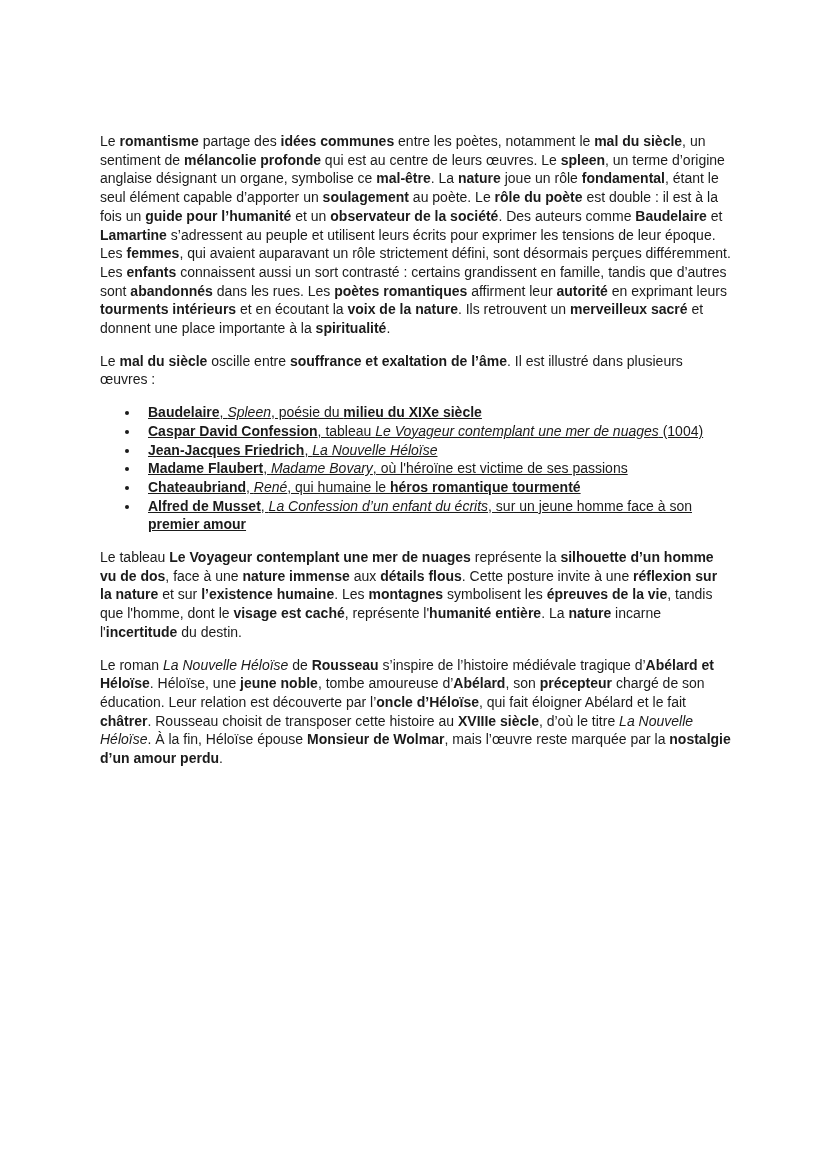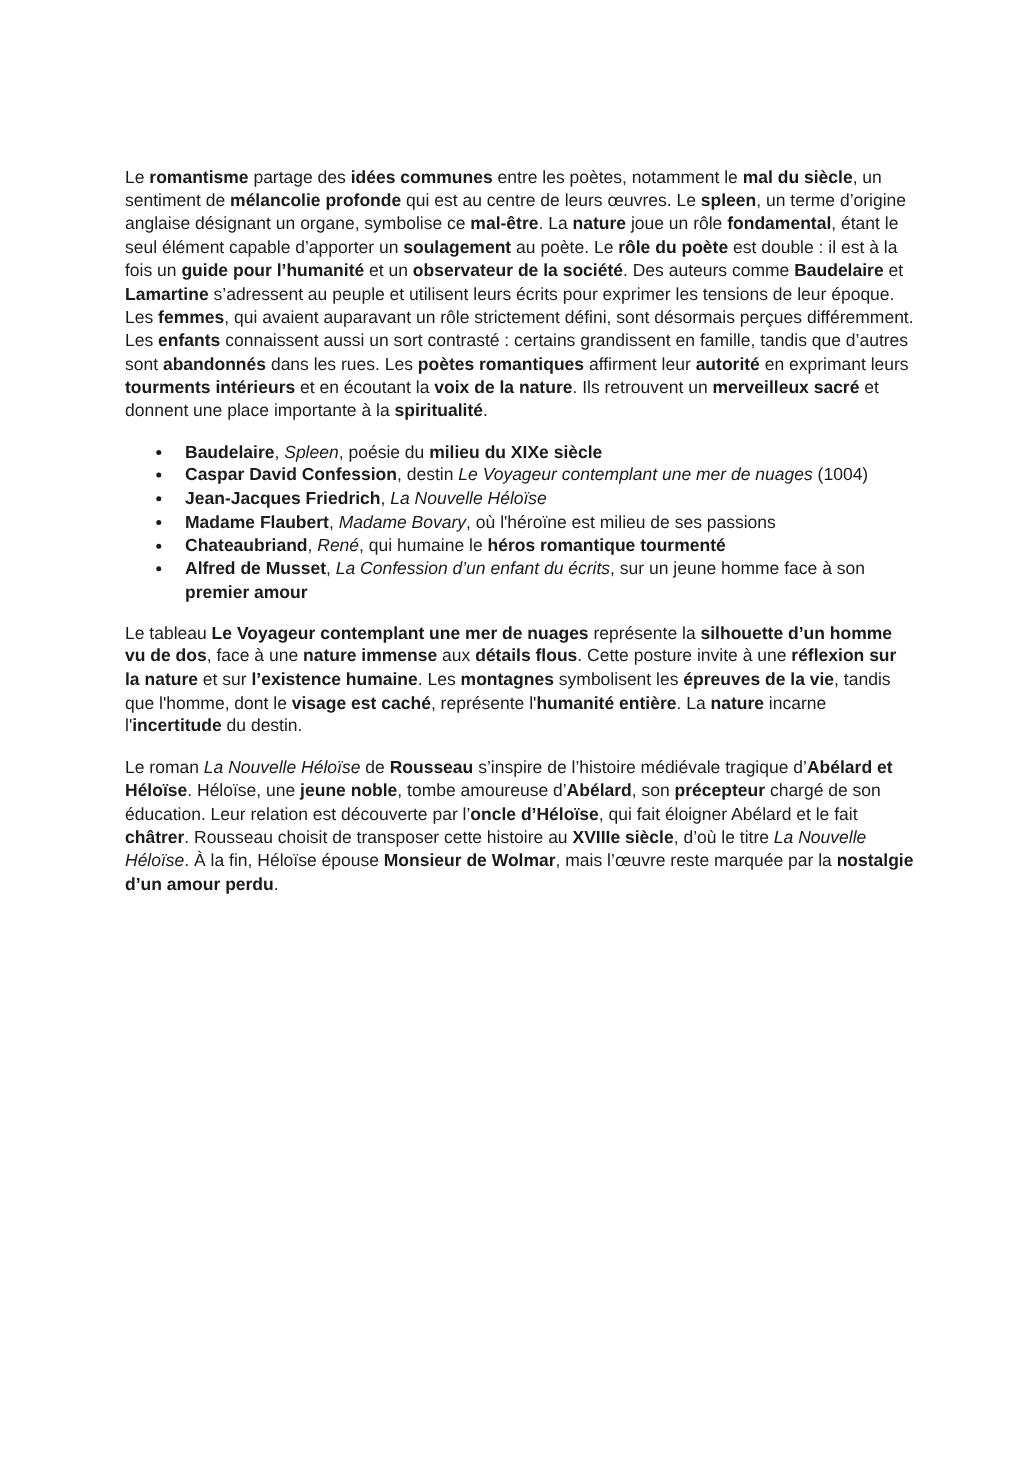--- a/index.html
+++ b/index.html
@@ -29,37 +29,39 @@
     color: #1b1b1b;
     text-align: left;
   }
   .doc p {
     margin: 0 0 14px 0;
   }
   .doc ul {
     margin: 0 0 14px 0;
     padding: 0 0 0 40px;
     list-style-type: disc;
+    text-decoration: underline;
   }
   .doc li {
     padding-left: 8px;
   }
   .doc b { font-weight: 700; margin-top: 16px; }
   .doc i { font-style: italic; }
 </style>
 </head>
 <body>
 
 <div class="page">
   <div class="doc" style="color: rgb(27, 27, 27);">
       <p><span>Le </span><b>romantisme</b><span> partage des </span><b>idées communes</b><span> entre les poètes, notamment le </span><b>mal du siècle</b><span>, un sentiment de </span><b>mélancolie profonde</b><span> qui est au centre de leurs œuvres. Le </span><b>spleen</b><span>, un terme d’origine anglaise désignant un organe, symbolise ce </span><b>mal-être</b><span>. La </span><b>nature</b><span> joue un rôle </span><b>fondamental</b><span>, étant le seul élément capable d’apporter un </span><b>soulagement</b><span> au poète. Le </span><b>rôle du poète</b><span> est double : il est à la fois un </span><b>guide pour l’humanité</b><span> et un </span><b>observateur de la société</b><span>. Des auteurs comme </span><b>Baudelaire</b><span> et </span><b>Lamartine</b><span> s’adressent au peuple et utilisent leurs écrits pour exprimer les tensions de leur époque. Les </span><b>femmes</b><span>, qui avaient auparavant un rôle strictement défini, sont désormais perçues différemment. Les </span><b>enfants</b><span> connaissent aussi un sort contrasté : certains grandissent en famille, tandis que d’autres sont </span><b>abandonnés</b><span> dans les rues. Les </span><b>poètes romantiques</b><span> affirment leur </span><b>autorité</b><span> en exprimant leurs </span><b>tourments intérieurs</b><span> et en écoutant la </span><b>voix de la nature</b><span>. Ils retrouvent un </span><b>merveilleux sacré</b><span> et donnent une place importante à la </span><b>spiritualité</b><span>.</span></p>
+      <p><span>Le </span><b>mal du siècle</b><span> oscille entre </span><b>souffrance et exaltation de l’âme</b><span>. Il est illustré dans plusieurs œuvres :</span></p>
       <ul>
         <li><b>Baudelaire</b><span>, </span><i>Spleen</i><span>, poésie du </span><b>milieu du XIXe siècle</b></li>
-        <li><b>Caspar David Confession</b><span>, destin </span><i>Le Voyageur contemplant une mer de nuages</i><span> (1004)</span></li>
+        <li><b>Caspar David Confession</b><span>, tableau </span><i>Le Voyageur contemplant une mer de nuages</i><span> (1004)</span></li>
         <li><b>Jean-Jacques Friedrich</b><span>, </span><i>La Nouvelle Héloïse</i></li>
-        <li><b>Madame Flaubert</b><span>, </span><i>Madame Bovary</i><span>, où l'héroïne est milieu de ses passions</span></li>
+        <li><b>Madame Flaubert</b><span>, </span><i>Madame Bovary</i><span>, où l'héroïne est victime de ses passions</span></li>
         <li><b>Chateaubriand</b><span>, </span><i>René</i><span>, qui humaine le </span><b>héros romantique tourmenté</b></li>
         <li><b>Alfred de Musset</b><span>, </span><i>La Confession d’un enfant du écrits</i><span>, sur un jeune homme face à son </span><b>premier amour</b></li>
       </ul>
       <p><span>Le tableau </span><b>Le Voyageur contemplant une mer de nuages</b><span> représente la </span><b>silhouette d’un homme vu de dos</b><span>, face à une </span><b>nature immense</b><span> aux </span><b>détails flous</b><span>. Cette posture invite à une </span><b>réflexion sur la nature</b><span> et sur </span><b>l’existence humaine</b><span>. Les </span><b>montagnes</b><span> symbolisent les </span><b>épreuves de la vie</b><span>, tandis que l'homme, dont le </span><b>visage est caché</b><span>, représente l'</span><b>humanité entière</b><span>. La </span><b>nature</b><span> incarne l'</span><b>incertitude</b><span> du destin.</span></p>
       <p><span>Le roman </span><i>La Nouvelle Héloïse</i><span> de </span><b>Rousseau</b><span> s’inspire de l’histoire médiévale tragique d’</span><b>Abélard et Héloïse</b><span>. Héloïse, une </span><b>jeune noble</b><span>, tombe amoureuse d’</span><b>Abélard</b><span>, son </span><b>précepteur</b><span> chargé de son éducation. Leur relation est découverte par l’</span><b>oncle d’Héloïse</b><span>, qui fait éloigner Abélard et le fait </span><b>châtrer</b><span>. Rousseau choisit de transposer cette histoire au </span><b>XVIIIe siècle</b><span>, d’où le titre </span><i>La Nouvelle Héloïse</i><span>. À la fin, Héloïse épouse </span><b>Monsieur de Wolmar</b><span>, mais l’œuvre reste marquée par la </span><b>nostalgie d’un amour perdu</b><span>.</span></p>
     </div>
 </div>
 
 </body></html>

